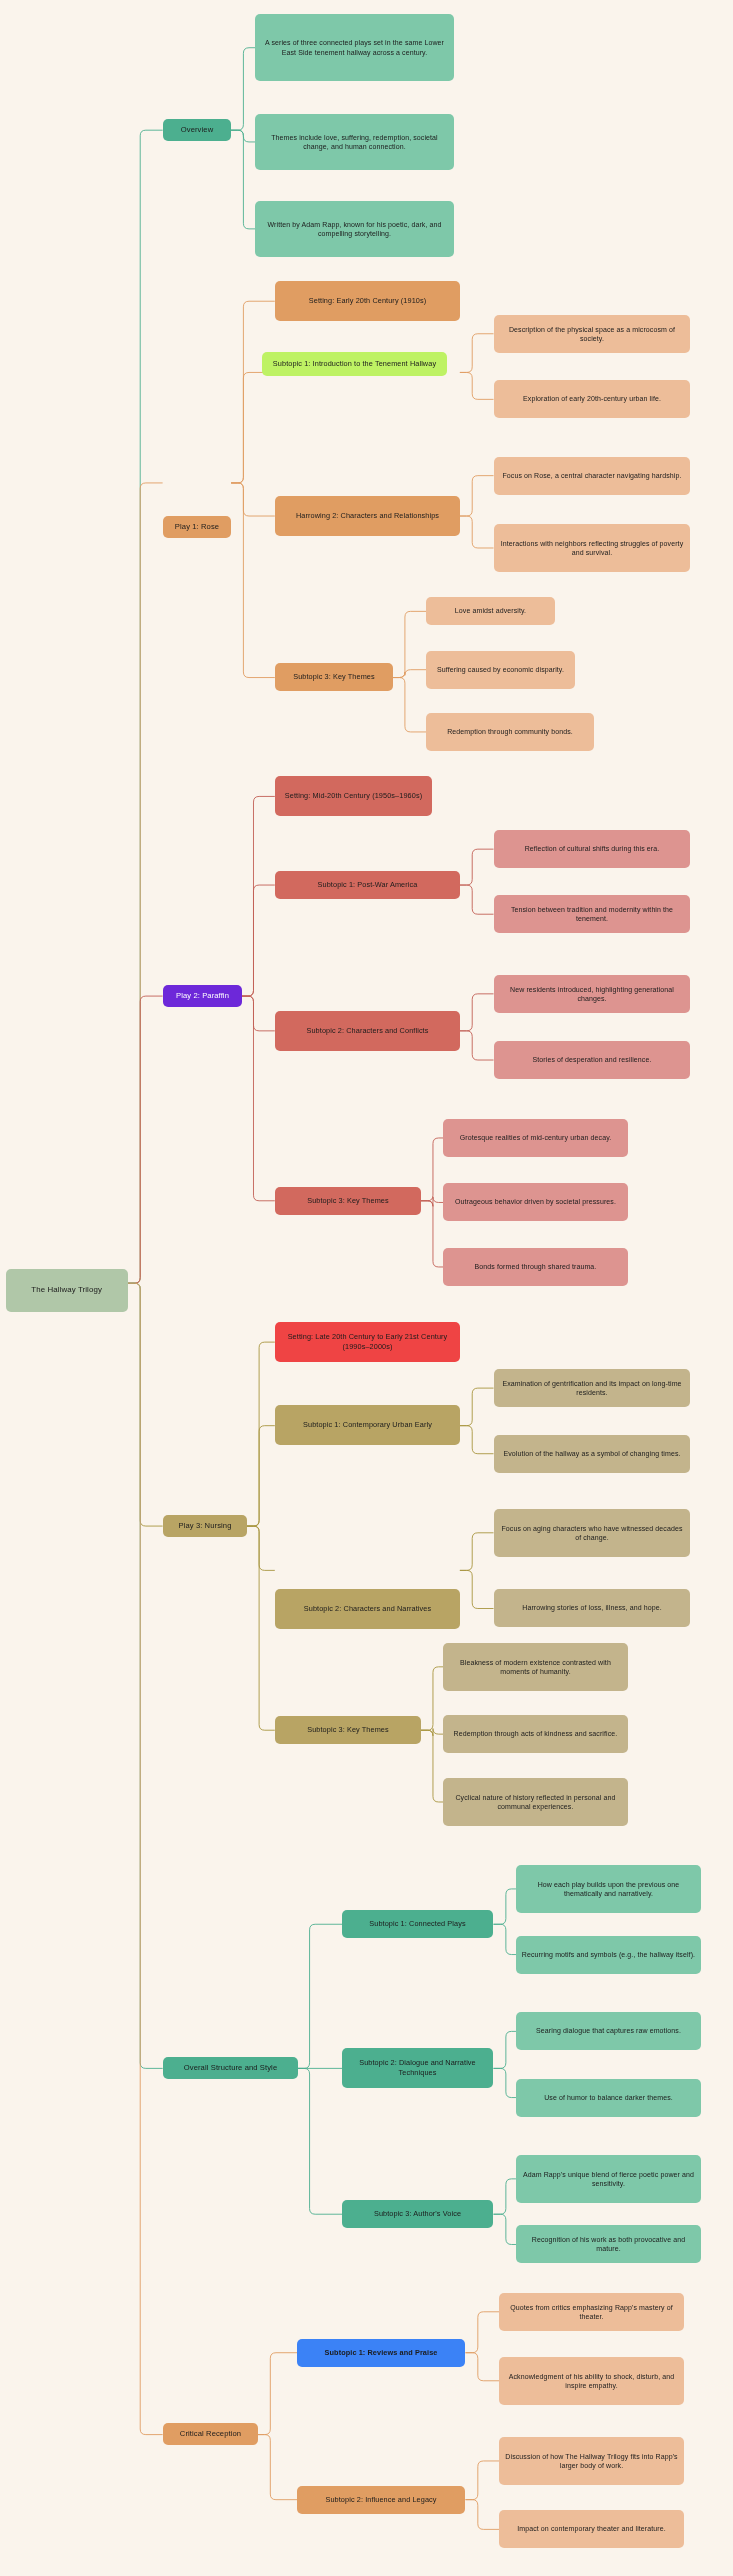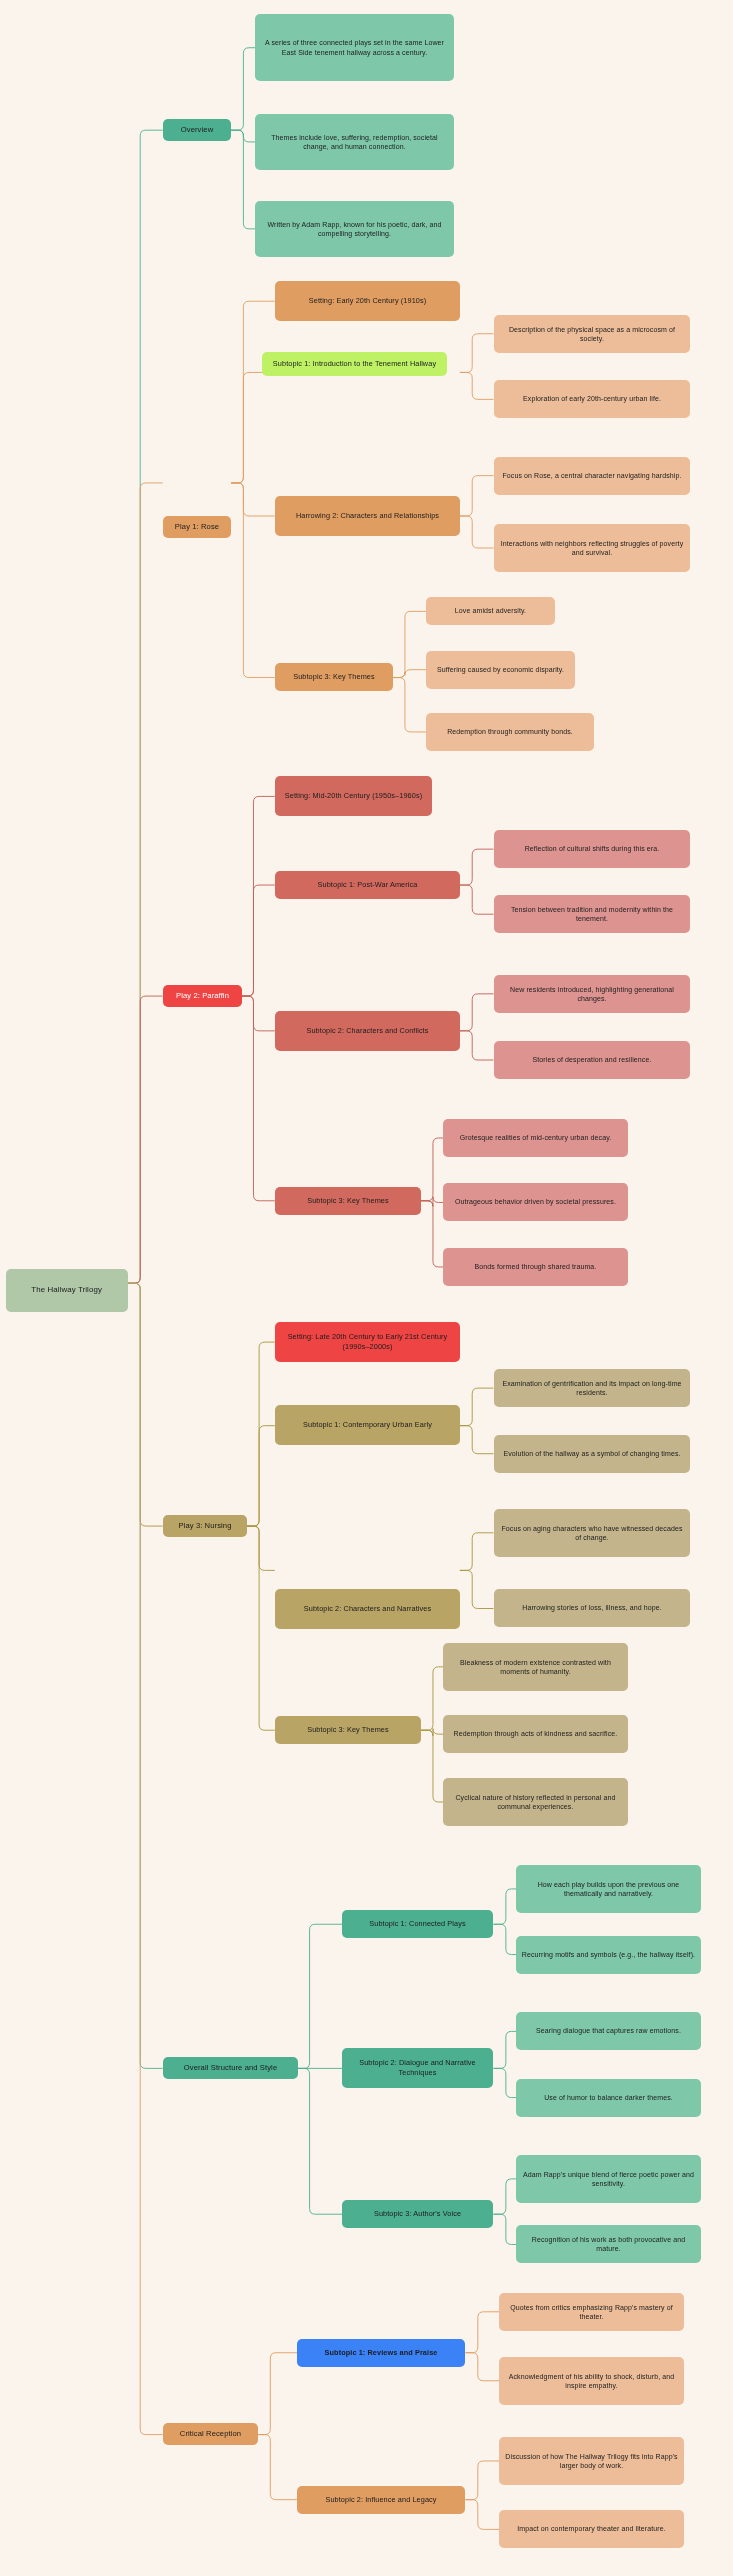--- a/index.html
+++ b/index.html
@@ -101,21 +101,21 @@
     <div class="node sub" style="left: 262px; width: 185px; height: 24px; top: 352px; background: #bef264;">Subtopic 1: Introduction to the Tenement Hallway</div>
     <div class="node leaf" style="left: 494px; width: 196px; height: 38px; top: 315px; background: rgb(237, 189, 153);">Description of the physical space as a microcosm of society.</div>
     <div class="node leaf" style="left: 494px; width: 196px; height: 38px; top: 380px; background: rgb(237, 189, 153);">Exploration of early 20th-century urban life.</div>
     <div class="node sub" style="left: 275px; width: 185px; height: 40px; top: 496px; background: rgb(224, 157, 98);">Harrowing 2: Characters and Relationships</div>
     <div class="node leaf" style="left: 494px; width: 196px; height: 38px; top: 457px; background: rgb(237, 189, 153);">Focus on Rose, a central character navigating hardship.</div>
     <div class="node leaf" style="left: 494px; width: 196px; height: 48px; top: 524px; background: rgb(237, 189, 153);">Interactions with neighbors reflecting struggles of poverty and survival.</div>
     <div class="node sub" style="left: 275px; width: 118px; height: 28px; top: 663px; background: rgb(224, 157, 98);">Subtopic 3: Key Themes</div>
     <div class="node leaf" style="left: 426px; width: 129px; height: 28px; top: 597px; background: rgb(237, 189, 153);">Love amidst adversity.</div>
     <div class="node leaf" style="left: 426px; width: 149px; height: 38px; top: 651px; background: rgb(237, 189, 153);">Suffering caused by economic disparity.</div>
     <div class="node leaf" style="left: 426px; width: 168px; height: 38px; top: 713px; background: rgb(237, 189, 153);">Redemption through community bonds.</div>
-    <div class="node branch" style="left: 163px; width: 79px; height: 22.4px; top: 985px; background: #ef4444; color: rgb(255, 255, 255);">Play 2: Paraffin</div>
+    <div class="node branch" style="left: 163px; width: 79px; height: 22.4px; top: 985px; background: #6d28d9; color: rgb(255, 255, 255);">Play 2: Paraffin</div>
     <div class="node sub" style="left: 275px; width: 157px; height: 40px; top: 776px; background: rgb(210, 105, 94);">Setting: Mid-20th Century (1950s–1960s)</div>
     <div class="node sub" style="left: 275px; width: 185px; height: 28px; top: 871px; background: rgb(210, 105, 94);">Subtopic 1: Post-War America</div>
     <div class="node leaf" style="left: 494px; width: 196px; height: 38px; top: 830px; background: rgb(221, 148, 144);">Reflection of cultural shifts during this era.</div>
     <div class="node leaf" style="left: 494px; width: 196px; height: 38px; top: 895px; background: rgb(221, 148, 144);">Tension between tradition and modernity within the tenement.</div>
     <div class="node sub" style="left: 275px; width: 185px; height: 40px; top: 1011px; background: rgb(210, 105, 94);">Subtopic 2: Characters and Conflicts</div>
     <div class="node leaf" style="left: 494px; width: 196px; height: 38px; top: 975px; background: rgb(221, 148, 144);">New residents introduced, highlighting generational changes.</div>
     <div class="node leaf" style="left: 494px; width: 196px; height: 38px; top: 1041px; background: rgb(221, 148, 144);">Stories of desperation and resilience.</div>
     <div class="node sub" style="left: 275px; width: 146px; height: 28px; top: 1187px; background: rgb(210, 105, 94);">Subtopic 3: Key Themes</div>
     <div class="node leaf" style="left: 443px; width: 185px; height: 38px; top: 1119px; background: rgb(221, 148, 144);">Grotesque realities of mid-century urban decay.</div>
     <div class="node leaf" style="left: 443px; width: 185px; height: 38px; top: 1183px; background: rgb(221, 148, 144);">Outrageous behavior driven by societal pressures.</div>

